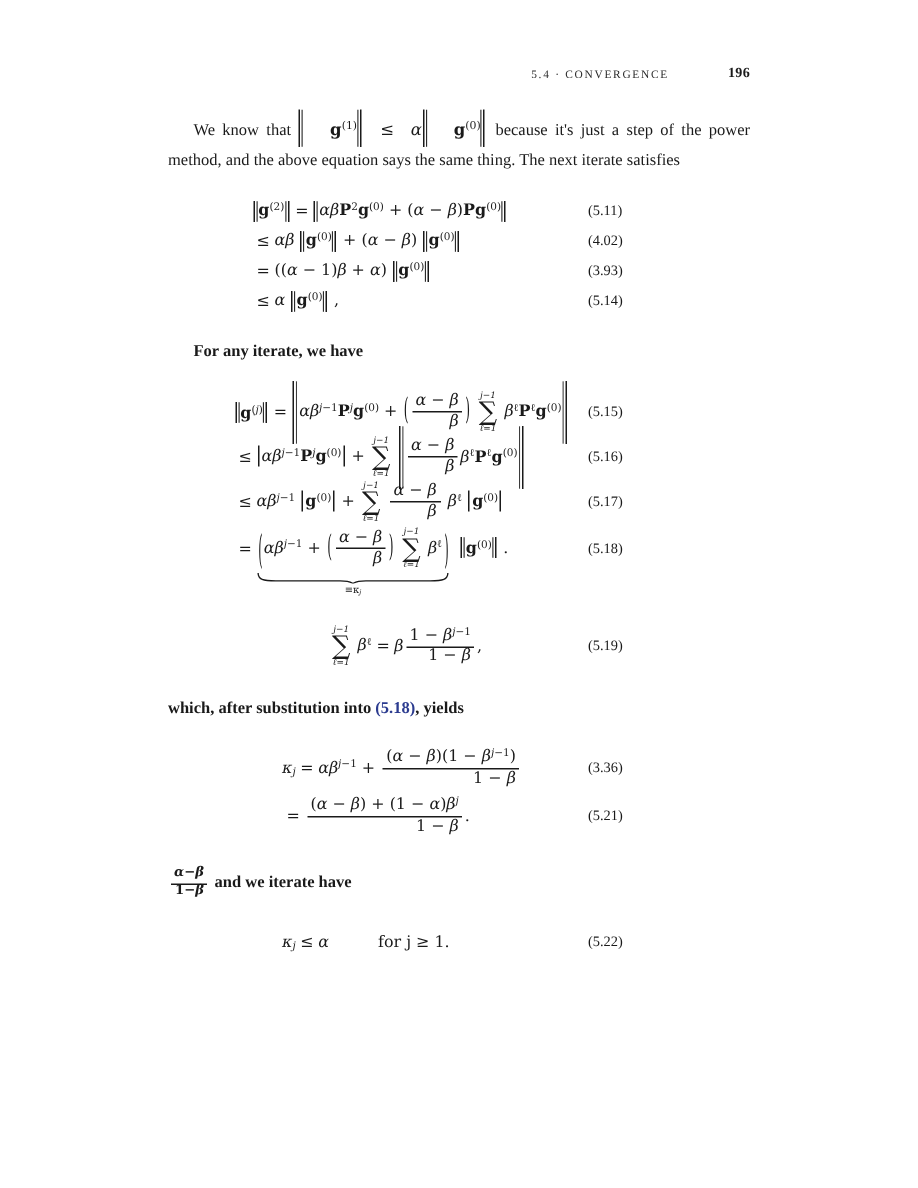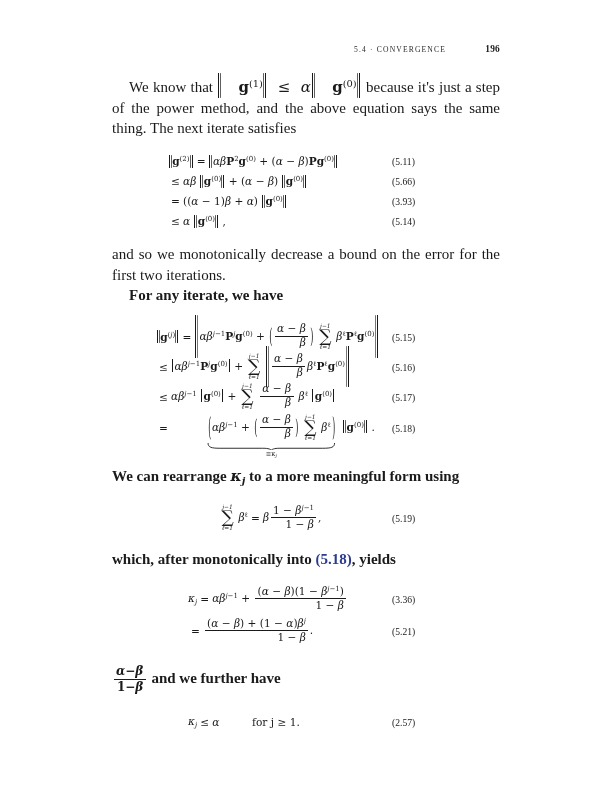--- a/index.html
+++ b/index.html
@@ -54,21 +54,21 @@
   
   .body-col {
     position: absolute;
     left: 112px;
     top: 74px;
     width: 388px;
   }
 
   p.para {
     margin: 0;
-    font-size: 15px;
+    font-size: 11px;
     line-height: 20.4px;
     text-align: justify;
     text-justify: inter-word;
     hyphens: none;
   }
   p.para.indent { text-indent: 17px; }
   p.tight { text-align: left; font-weight: bold; }
 
   .sp-a { height: 13px; }
 
@@ -200,21 +200,21 @@
     left: 280px;
     top: 50%;
     transform: translateY(-50%);
     font-size: 9.6px;
     white-space: nowrap;
   }
 
   a.xref { color: #2b3b8f; text-decoration: none; }
 
   
-  .ubrace-wrap { position: relative; display: inline-block; margin-left: 36px; }
+  .ubrace-wrap { position: relative; display: inline-block; }
   .ubrace {
     position: absolute;
     left: 0; right: 0;
     top: 100%;
     margin-top: 2px;
     height: 7px;
     text-align: center;
   }
   .ubrace .curve {
     display: block;
@@ -264,21 +264,21 @@
         <span class="eqtag">(5.11)</span>
       </div>
 
       <div class="eqrow" style="padding-left:56px;">
         <span class="lhs math"></span>
         <span class="rel math">≤</span>
         <span class="rhs math">
           <i class="gk">αβ</i>&nbsp;<span class="nrm"><span class="bf">g</span><sup class="s">(0)</sup></span>
           + (<i class="gk">α</i> − <i class="gk">β</i>)&nbsp;<span class="nrm"><span class="bf">g</span><sup class="s">(0)</sup></span>
         </span>
-        <span class="eqtag">(5.66)</span>
+        <span class="eqtag">(4.02)</span>
       </div>
 
       <div class="eqrow" style="padding-left:56px;">
         <span class="lhs math"></span>
         <span class="rel math">=</span>
         <span class="rhs math">
           ((<i class="gk">α</i> − 1)<i class="gk">β</i> + <i class="gk">α</i>)&nbsp;<span class="nrm"><span class="bf">g</span><sup class="s">(0)</sup></span>
         </span>
         <span class="eqtag">(3.93)</span>
       </div>
@@ -288,21 +288,20 @@
         <span class="rel math">≤</span>
         <span class="rhs math">
           <i class="gk">α</i>&nbsp;<span class="nrm"><span class="bf">g</span><sup class="s">(0)</sup></span>&nbsp;,
         </span>
         <span class="eqtag">(5.14)</span>
       </div>
     </div>
 
     <div class="sp-a"></div>
 
-    <p class="para">and so we monotonically decrease a bound on the error for the first two iterations.</p>
 
     <p class="para indent tight">For any iterate, we have</p>
 
     <div style="height:16px;"></div>
 
     <div class="eqblock">
 
       <div class="eqrow" style="padding-left:44px; min-height:30px;">
         <span class="lhs math">
           <span class="nrm"><span class="bf">g</span><sup class="s">(<i>j</i>)</sup></span>
@@ -361,44 +360,39 @@
             </span>
           </span>
           &nbsp;<span class="nrm"><span class="bf">g</span><sup class="s">(0)</sup></span>&nbsp;.
         </span>
         <span class="eqtag">(5.18)</span>
       </div>
     </div>
 
     <div style="height:22px;"></div>
 
-    <p class="para tight">
-      <span>We can rearrange</span>
-      <span class="math"><i class="gk">κ</i><sub class="b">j</sub></span>
-      <span>to a more meaningful form using</span>
-    </p>
 
     <div style="height:12px;"></div>
 
     <div class="eqrow" style="padding-left:108px; min-height:30px;">
       <span class="lhs math">
         <span class="sum"><span class="up"><i>j</i>−1</span><span class="sg">∑</span><span class="lo">ℓ=1</span></span>
         <i class="gk">β</i><sup class="s">ℓ</sup>
       </span>
       <span class="rel math">=</span>
       <span class="rhs math">
         <i class="gk">β</i><span class="frac"><span class="num">1 − <i class="gk">β</i><sup class="s"><i>j</i>−1</sup></span><span class="den">1 − <i class="gk">β</i></span></span>,
       </span>
       <span class="eqtag">(5.19)</span>
     </div>
 
     <div style="height:16px;"></div>
 
     <p class="para tight">
-      <span>which, after monotonically into</span>
+      <span>which, after substitution into</span>
       <a class="xref" href="#">(5.18)</a><span>, yields</span>
     </p>
 
     <div style="height:14px;"></div>
 
     <div class="eqblock">
       <div class="eqrow" style="padding-left:76px; min-height:32px;">
         <span class="lhs math"><i class="gk">κ</i><sub class="b">j</sub></span>
         <span class="rel math">=</span>
         <span class="rhs math">
@@ -417,30 +411,30 @@
         <span class="eqtag">(5.21)</span>
       </div>
     </div>
 
     <div style="height:18px;"></div>
 
     <p class="para tight">
       <span class="math fracS">
         <span class="frac"><span class="num"><i class="gk">α</i>−<i class="gk">β</i></span><span class="den">1−<i class="gk">β</i></span></span>
       </span>
-      <span>and we further have</span>
+      <span>and we iterate have</span>
     </p>
 
     <div style="height:16px;"></div>
 
     <div class="eqrow" style="padding-left:76px; min-height:24px;">
       <span class="lhs math"><i class="gk">κ</i><sub class="b">j</sub></span>
       <span class="rel math">≤</span>
       <span class="rhs math">
         <i class="gk">α</i>
         <span style="display:inline-block; width:26px;"></span>
         <span>for j ≥ 1.</span>
       </span>
-      <span class="eqtag">(2.57)</span>
+      <span class="eqtag">(5.22)</span>
     </div>
 
   </div>
 </div>
 
 </body></html>

